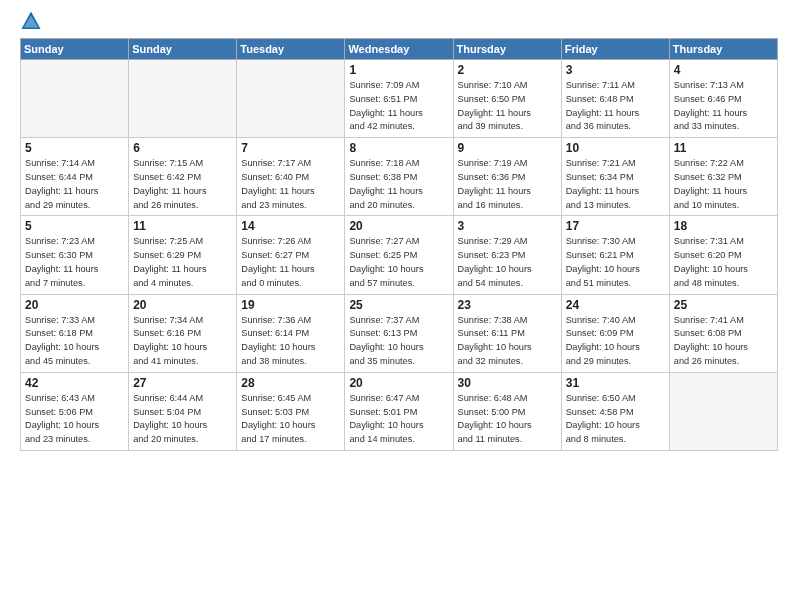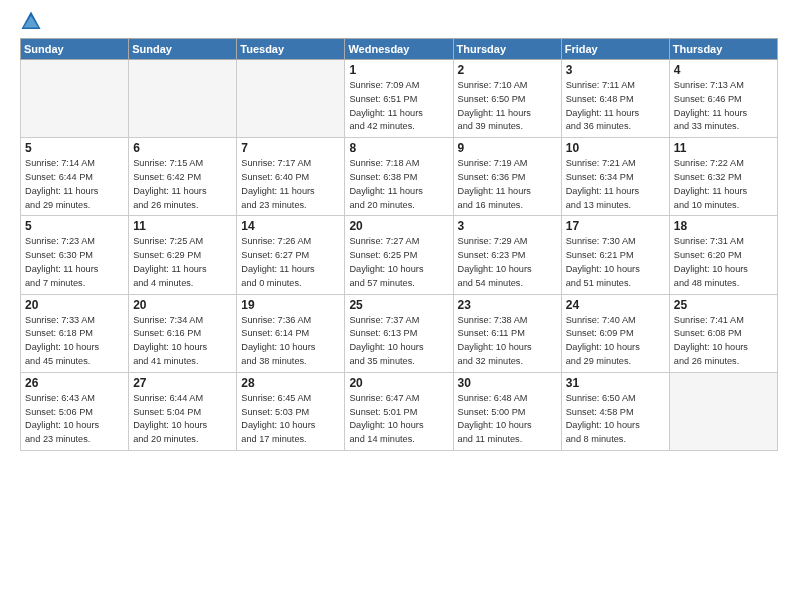--- a/index.html
+++ b/index.html
@@ -236,21 +236,21 @@
             <span class="day-number">24</span>
             <div class="day-info">Sunrise: 7:40 AM<br>Sunset: 6:09 PM<br>Daylight: 10 hours<br>and 29 minutes.</div>
           </td>
           <td>
             <span class="day-number">25</span>
             <div class="day-info">Sunrise: 7:41 AM<br>Sunset: 6:08 PM<br>Daylight: 10 hours<br>and 26 minutes.</div>
           </td>
         </tr>
         <tr>
           <td>
-            <span class="day-number">26</span>
+            <span class="day-number">42</span>
             <div class="day-info">Sunrise: 6:43 AM<br>Sunset: 5:06 PM<br>Daylight: 10 hours<br>and 23 minutes.</div>
           </td>
           <td>
             <span class="day-number">27</span>
             <div class="day-info">Sunrise: 6:44 AM<br>Sunset: 5:04 PM<br>Daylight: 10 hours<br>and 20 minutes.</div>
           </td>
           <td>
             <span class="day-number">28</span>
             <div class="day-info">Sunrise: 6:45 AM<br>Sunset: 5:03 PM<br>Daylight: 10 hours<br>and 17 minutes.</div>
           </td>

